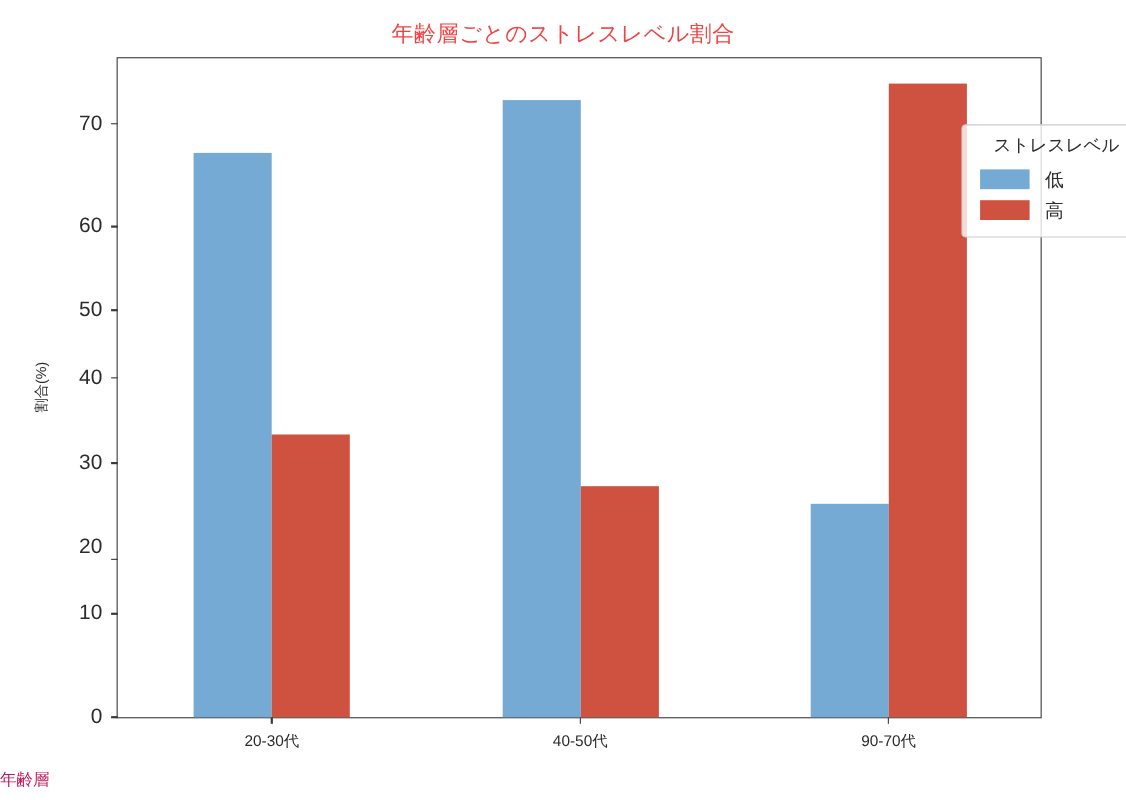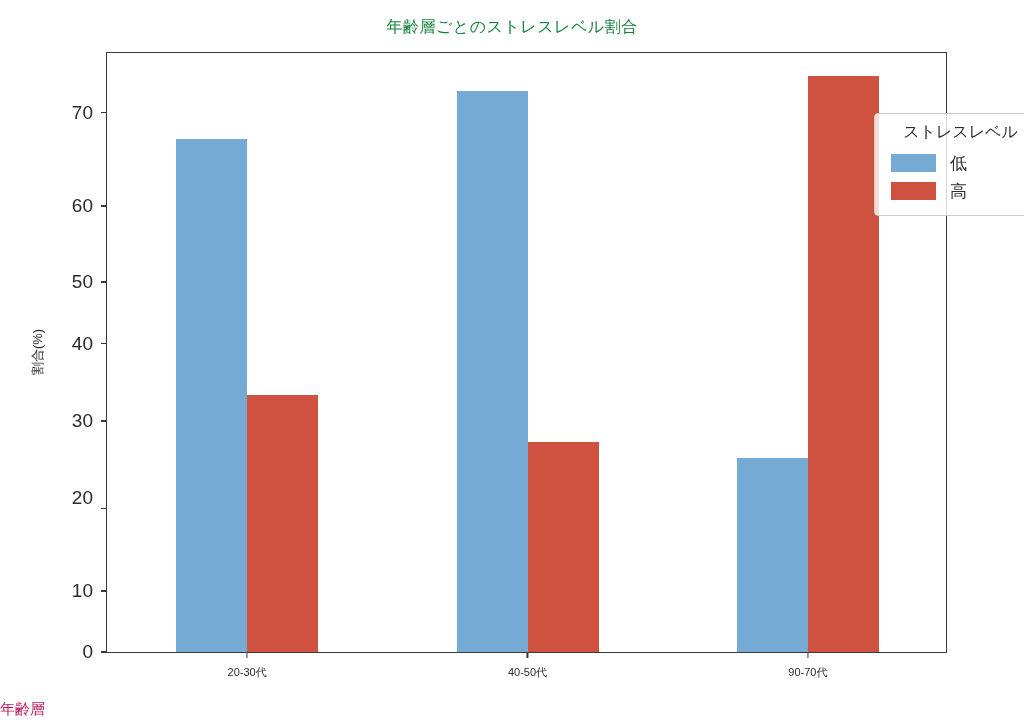--- a/index.html
+++ b/index.html
@@ -20,22 +20,22 @@
     background: #ffffff;
   }
 
   
   #chart-title {
     position: absolute;
     left: 0;
     top: 17px;
     width: 1024px;
     text-align: center;
-    font-size: 16px;
-    color: #15803d;
+    font-size: 20px;
+    color: #ef4444;
     letter-spacing: 0.5px;
     white-space: nowrap;
     font-family: Liberation Serif, serif;
   }
 
   
   #plot-area {
     position: absolute;
     left: 106px;
     top: 52px;
@@ -88,21 +88,21 @@
     align-items: center;
   }
   .x-tick .x-tick-mark {
     display: block;
     width: 1.3px;
     height: 6px;
     background: #3a3a3a;
   }
   .x-tick .x-tick-label {
     margin-top: 7px;
-    font-size: 11px;
+    font-size: 14px;
     color: #2b2b2b;
     white-space: nowrap;
   }
   #x-axis-label {
     position: absolute;
     left: 0;
     top: 700px;
     width: 1024px;
     text-align: left;
     font-size: 15px;
@@ -167,21 +167,21 @@
   <div id="chart-title">年齢層ごとのストレスレベル割合</div>
 
   <div id="y-axis-label">割合(%)</div>
 
   <div id="plot-area">
     <div id="y-ticks">
         <div class="y-tick" style="bottom: 0px; right: 100%; position: absolute; transform: translateY(50%);">
           <span class="y-tick-label">0</span>
           <span class="y-tick-mark"></span>
         </div>
-        <div class="y-tick" style="bottom: 61px; right: 100%; position: absolute; transform: translateY(50%);">
+        <div class="y-tick" style="bottom: 94px; right: 100%; position: absolute; transform: translateY(50%);">
           <span class="y-tick-label">10</span>
           <span class="y-tick-mark"></span>
         </div>
         <div class="y-tick" style="bottom: 154.103px; right: 100%; position: absolute; transform: translateY(50%); align-items: flex-end;">
           <span class="y-tick-label">20</span>
           <span class="y-tick-mark"></span>
         </div>
         <div class="y-tick" style="bottom: 231.154px; right: 100%; position: absolute; transform: translateY(50%);">
           <span class="y-tick-label">30</span>
           <span class="y-tick-mark"></span>

